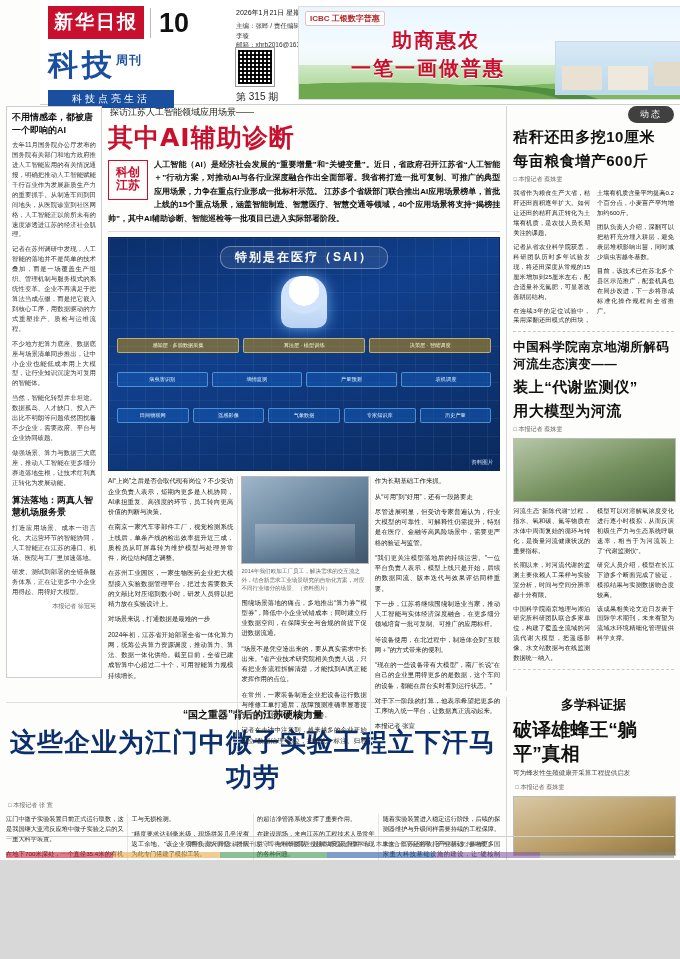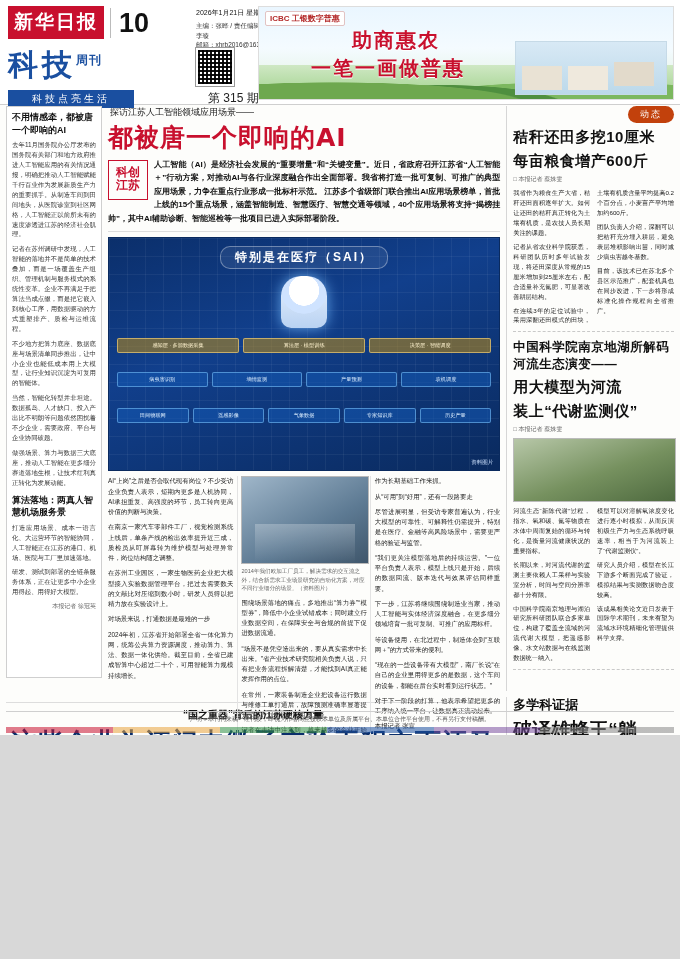--- a/index.html
+++ b/index.html
@@ -1,19 +1,20 @@
 <!DOCTYPE html>
 <html><head>
 <meta charset="utf-8">
 <style>
   html,body{margin:0;padding:0;background:#d8d8d8;}
   body{font-family:"Liberation Sans","DejaVu Sans",sans-serif;}
   .page{
-    width:680px;height:735px;background:#fdfdfb;position:relative;overflow:hidden;
+    width:680px;height:860px;background:#fdfdfb;position:relative;overflow:hidden;
     box-sizing:border-box;
+    padding-left:40px;
   }
   
   .masthead{position:relative;height:104px;border-bottom:1px solid #cfcfcf;background:#fff;}
   .logo-block{position:absolute;left:8px;top:6px;width:180px;}
   .logo-red{
     display:inline-block;background:#c8102e;color:#fff;font-weight:bold;
     font-size:19px;letter-spacing:2px;padding:3px 6px 4px 6px;vertical-align:middle;
     font-family:"DejaVu Sans","Liberation Sans",sans-serif;
   }
   .logo-num{
@@ -30,21 +31,21 @@
     padding:2px 4px;width:118px;text-align:center;
   }
   .imprint{
     position:absolute;left:196px;top:8px;font-size:6.5px;line-height:1.45;color:#333;width:120px;
   }
   .imprint .date{font-size:7px;color:#111;margin-bottom:3px;}
   .qr{position:absolute;left:196px;top:48px;width:34px;height:34px;background:
      repeating-linear-gradient(0deg,#111 0 2px,#fff 2px 4px),
      repeating-linear-gradient(90deg,#111 0 2px,transparent 2px 4px);
      background-blend-mode:multiply;border:2px solid #fff;outline:1px solid #999;}
-  .issue{position:absolute;left:208px;top:90px;font-size:12px;color:#222;}
+  .issue{position:absolute;left:196px;top:90px;font-size:10px;color:#222;}
   .ad{
     position:absolute;left:258px;top:6px;width:414px;height:92px;border:1px solid #ddd;
     background:linear-gradient(180deg,#eaf6ff 0%,#f4fbff 45%,#dff0dc 100%);
     overflow:hidden;
   }
   .ad .icbc{
     position:absolute;left:6px;top:4px;font-size:8px;color:#b42a2a;font-weight:bold;
     background:#fff;padding:1px 4px;border:1px solid #e2c3c3;border-radius:2px;
   }
   .ad .adtitle{
@@ -135,21 +136,21 @@
     border:1px solid #b9b9b9;margin:4px 0 3px;position:relative;overflow:hidden;
   }
   .photo:after{
     content:"";position:absolute;left:10%;bottom:0;width:80%;height:46%;
     background:linear-gradient(180deg,rgba(255,255,255,.25),rgba(255,255,255,0));
   }
   .photo-cap{font-size:5.6px;color:#666;line-height:1.5;margin-bottom:5px;}
   
   .rz-head{display:flex;justify-content:flex-end;margin-bottom:4px;}
   .rz-pill{
-    background:#c2410c;color:#fff;font-size:9px;padding:2px 12px;border-radius:9px;letter-spacing:2px;
+    background:#404040;color:#fff;font-size:9px;padding:2px 12px;border-radius:9px;letter-spacing:2px;
   }
   .rz-art{border-bottom:1px dashed #c9c9c9;padding-bottom:6px;margin-bottom:7px;}
   .rz-h1{font-size:15px;font-weight:bold;line-height:1.28;color:#111;margin:0 0 5px;letter-spacing:.5px;}
   .rz-h2{font-size:12.5px;font-weight:bold;line-height:1.3;color:#111;margin:0 0 5px;letter-spacing:.5px;}
   .rz-by{font-size:6px;color:#666;margin-bottom:4px;}
   .rz-body{column-count:2;column-gap:7px;}
   .rz-body p{font-size:6.2px;line-height:1.6;margin:0 0 4px;text-align:justify;color:#222;}
   .rz-photo{width:100%;height:62px;background:linear-gradient(160deg,#b7c7a8,#76915f 55%,#4e6a3f);
     border:1px solid #bbb;margin:3px 0 4px;}
   
@@ -157,21 +158,21 @@
   .ba-left{width:498px;border-right:1px solid #d6d6d6;padding-right:6px;}
   .ba-right{width:162px;}
   .ba-kicker{text-align:center;font-size:10px;color:#111;margin:2px 0 3px;font-weight:bold;}
   .ba-head{
     text-align:center;color:#0b2f6b;font-size:26px;font-weight:bold;letter-spacing:1px;margin:0 0 6px;
     font-family:"DejaVu Sans","Liberation Sans",sans-serif;
   }
   .ba-by{font-size:6px;color:#666;margin:0 0 4px 2px;}
   .cols4{column-count:4;column-gap:8px;column-rule:1px solid #e6e6e6;}
   .cols4 p{font-size:6.2px;line-height:1.62;margin:0 0 5px;text-align:justify;color:#222;}
-  .ba-right h3{font-size:13px;font-weight:bold;line-height:1.3;margin:0 0 4px;color:#111;}
+  .ba-right h3{font-size:13px;font-weight:bold;line-height:1.3;margin:0 0 4px;color:#111;text-align:center;}
   .ba-right .sub{font-size:19px;font-weight:bold;color:#111;line-height:1.25;margin:0 0 4px;}
   .ba-right .tag{font-size:6.5px;color:#444;margin:0 0 5px;}
   .ba-right .cols2{column-count:2;column-gap:7px;}
   .ba-right .cols2 p{font-size:6.2px;line-height:1.6;margin:0 0 4px;text-align:justify;color:#222;}
   .ba-photo{width:100%;height:58px;background:linear-gradient(160deg,#d9c9a6,#b79a63 60%,#8d7440);
     border:1px solid #bbb;margin:4px 0;}
   
   .footer{
     position:absolute;left:6px;right:6px;bottom:2px;border-top:1px solid #cfcfcf;padding-top:3px;
     font-size:6px;color:#555;text-align:center;
@@ -225,21 +226,21 @@
           <p>做强场景、算力与数据三大底座，推动人工智能在更多细分赛道落地生根，让技术红利真正转化为发展动能。</p>
           <div class="sub-head">算法落地：两真人智慧机场服务景</div>
           <p>打造应用场景、成本一语言化、大运营环节的智能协同，人工智能正在江苏的港口、机场、医院与工厂里加速落地。</p>
           <p>研发、测试到部署的全链条服务体系，正在让更多中小企业用得起、用得好大模型。</p>
           <div class="byline">本报记者 徐冠英</div>
         </div>
 
         <div class="mainart">
           <div class="kicker">探访江苏人工智能领域应用场景——</div>
           <h1 class="headline">
-            <span class="l2">都被唐一个即响的AI</span>
+            <span class="l2">其中AI辅助诊断</span>
           </h1>
 
           <div class="badge-box">
             <div>科创</div>
             <div>江苏</div>
           </div>
           <div class="deck">
             <span>人工智能（AI）是经济社会发展的“重要增量”和“关键变量”。近日，省政府召开江苏省“人工智能＋”行动方案，对推动AI与各行业深度融合作出全面部署。我省将打造一批可复制、可推广的典型应用场景，力争在重点行业形成一批标杆示范。</span>
             <span>江苏多个省级部门联合推出AI应用场景榜单，首批上线的15个重点场景，涵盖智能制造、智慧医疗、智慧交通等领域，40个应用场景将支持“揭榜挂帅”，其中AI辅助诊断、智能巡检等一批项目已进入实际部署阶段。</span>
           </div>
@@ -306,22 +307,22 @@
             <p>我省作为粮食生产大省，秸秆还田面积逐年扩大。如何让还田的秸秆真正转化为土壤有机质，是农技人员长期关注的课题。</p>
             <p>记者从省农业科学院获悉，科研团队历时多年试验发现，将还田深度从常规的15厘米增加到25厘米左右，配合适量补充氮肥，可显著改善耕层结构。</p>
             <p>在连续3年的定位试验中，采用深翻还田模式的田块，土壤有机质含量平均提高0.2个百分点，小麦亩产平均增加约600斤。</p>
             <p>团队负责人介绍，深翻可以把秸秆充分埋入耕层，避免表层堆积影响出苗，同时减少病虫害越冬基数。</p>
             <p>目前，该技术已在苏北多个县区示范推广，配套机具也在同步改进，下一步将形成标准化操作规程向全省推广。</p>
           </div>
         </div>
 
         <div class="rz-art">
           <div class="rz-h2">中国科学院南京地湖所解码河流生态演变——</div>
+          <div class="rz-h1">装上“代谢监测仪”</div>
           <div class="rz-h1">用大模型为河流</div>
-          <div class="rz-h1">装上“代谢监测仪”</div>
           <div class="rz-by">□ 本报记者 蔡姝雯</div>
           <div class="rz-photo"></div>
           <div class="rz-body">
             <p>河流生态“新陈代谢”过程，指水、氧和碳、氮等物质在水体中周而复始的循环与转化，是衡量河流健康状况的重要指标。</p>
             <p>长期以来，对河流代谢的监测主要依赖人工采样与实验室分析，时间与空间分辨率都十分有限。</p>
             <p>中国科学院南京地理与湖泊研究所科研团队联合多家单位，构建了覆盖全流域的河流代谢大模型，把遥感影像、水文站数据与在线监测数据统一纳入。</p>
             <p>模型可以对溶解氧浓度变化进行逐小时模拟，从而反演初级生产力与生态系统呼吸速率，相当于为河流装上了“代谢监测仪”。</p>
             <p>研究人员介绍，模型在长江下游多个断面完成了验证，模拟结果与实测数据吻合度较高。</p>
             <p>该成果相关论文近日发表于国际学术期刊，未来有望为流域水环境精细化管理提供科学支撑。</p>
           </div>

